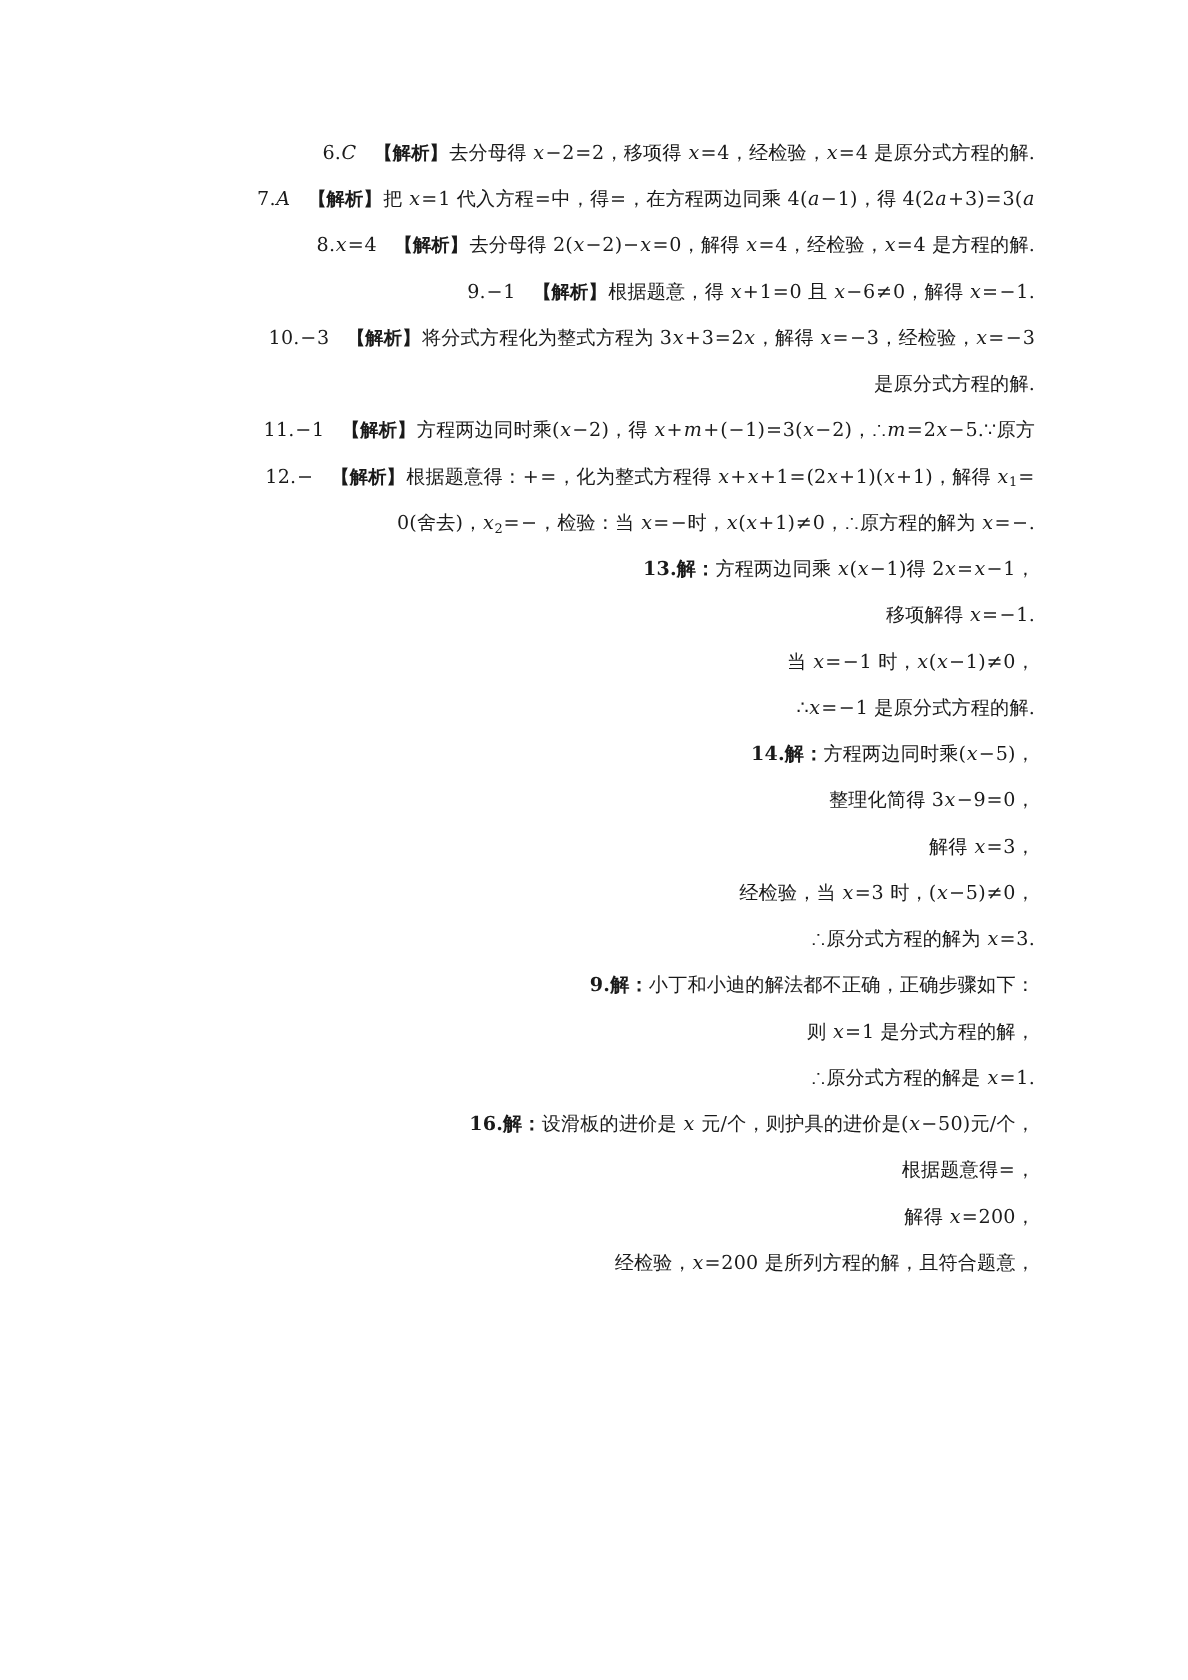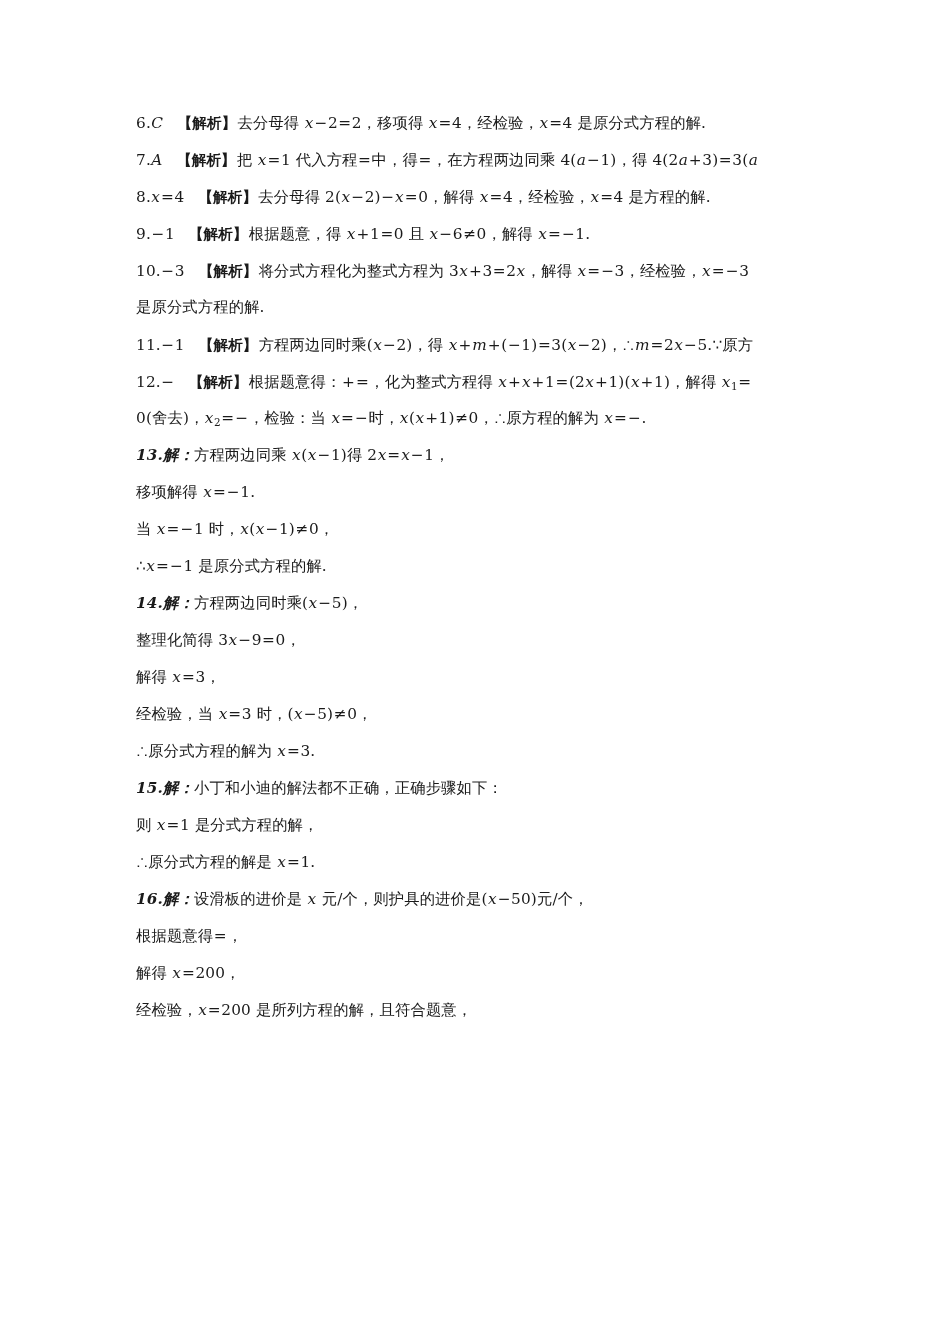--- a/index.html
+++ b/index.html
@@ -29,40 +29,40 @@
     position: absolute;
     left: 136px;
     top: 104px;
     width: 692px;
   }
 
   
   .answer-block {
     margin: 0;
     padding: 0;
+    text-align: right;
   }
 
   
   .line {
     height: 37px;
     line-height: 37px;
     font-size: 15.3px;
     letter-spacing: 0.15px;
     white-space: nowrap;
     color: #1a1a1a;
     font-family: "DejaVu Serif", "Liberation Serif", serif;
   }
 
   
   .lbl {
     font-family: "DejaVu Serif", "Liberation Serif", serif;
   }
   .lbl-bold {
     font-weight: bold;
-    font-style: italic;
   }
 
   
   .tag {
     font-weight: bold;
     font-family: "DejaVu Sans", "Liberation Sans", sans-serif;
     font-size: 14.6px;
     padding: 0 1px;
   }
 
@@ -125,21 +125,21 @@
         <div class="line">∴<span class="v">x</span><span class="op">=</span><span class="op">−</span>1 是原分式方程的解.</div>
       </div>
       <div class="answer-block">
         <div class="line"><span class="lbl lbl-bold">14.解：</span>方程两边同时乘(<span class="v">x</span><span class="op">−</span>5)，</div>
         <div class="line">整理化简得 3<span class="v">x</span><span class="op">−</span>9<span class="op">=</span>0，</div>
         <div class="line">解得 <span class="v">x</span><span class="op">=</span>3，</div>
         <div class="line">经检验，当 <span class="v">x</span><span class="op">=</span>3 时，(<span class="v">x</span><span class="op">−</span>5)<span class="op">≠</span>0，</div>
         <div class="line">∴原分式方程的解为 <span class="v">x</span><span class="op">=</span>3.</div>
       </div>
       <div class="answer-block">
-        <div class="line"><span class="lbl lbl-bold">15.解：</span>小丁和小迪的解法都不正确，正确步骤如下：</div>
+        <div class="line"><span class="lbl lbl-bold">9.解：</span>小丁和小迪的解法都不正确，正确步骤如下：</div>
         <div class="line">则 <span class="v">x</span><span class="op">=</span>1 是分式方程的解，</div>
         <div class="line">∴原分式方程的解是 <span class="v">x</span><span class="op">=</span>1.</div>
       </div>
       <div class="answer-block">
         <div class="line"><span class="lbl lbl-bold">16.解：</span>设滑板的进价是 <span class="v">x</span> 元/个，则护具的进价是(<span class="v">x</span><span class="op">−</span>50)元/个，</div>
         <div class="line">根据题意得<span class="op">=</span>，</div>
         <div class="line">解得 <span class="v">x</span><span class="op">=</span>200，</div>
         <div class="line">经检验，<span class="v">x</span><span class="op">=</span>200 是所列方程的解，且符合题意，</div>
       </div>
     </div>

